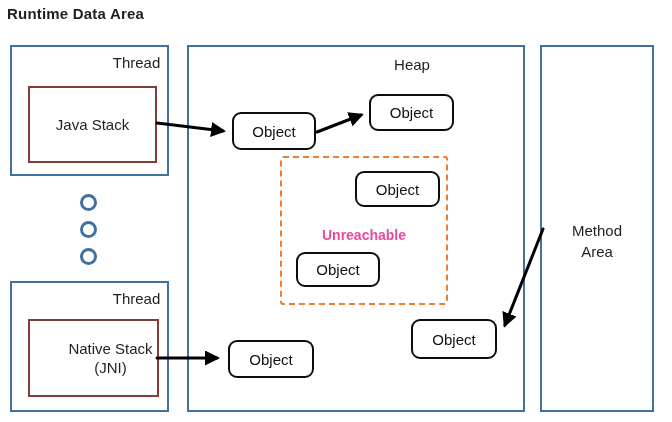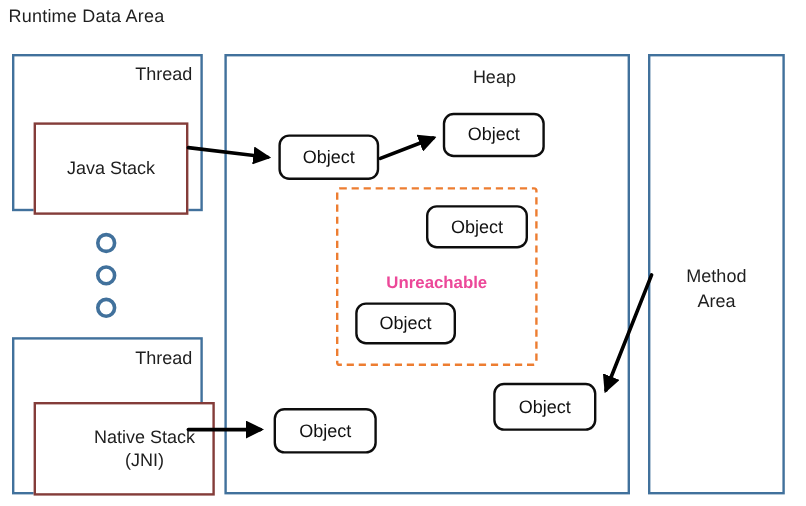--- a/index.html
+++ b/index.html
@@ -1,33 +1,33 @@
 <!DOCTYPE html>
 <html><head>
 <meta charset="utf-8">
 <style>
   html,body{margin:0;padding:0;background:#ffffff;}
   #canvas{
     position:relative;width:672px;height:422px;background:#ffffff;
     font-family:"Liberation Sans", sans-serif;color:#1a1a1a;overflow:hidden;
   }
   .title{
-    position:absolute;left:7px;top:5px;font-size:15px;font-weight:normal;color:#1f1f1f;
+    position:absolute;left:7px;top:5px;font-size:15px;font-weight:bold;color:#1f1f1f;
     letter-spacing:0.2px;
   }
   .frame{
     position:absolute;border:2px solid #41719C;background:#ffffff;box-sizing:border-box;
   }
   .frame-label{
     position:absolute;text-align:center;font-size:15px;color:#1f1f1f;margin-left:47px;
   }
   .stack{
     position:absolute;border:2px solid #843C39;background:#ffffff;box-sizing:border-box;
     display:flex;align-items:center;justify-content:center;text-align:center;
-    font-size:15px;color:#1f1f1f;line-height:1.3;margin-top:16px;
+    font-size:15px;color:#1f1f1f;line-height:1.3;
   }
   .stack .inner{width:96px;}
   .obj{
     position:absolute;border:2.5px solid #0d0d0d;border-radius:9px;background:#ffffff;
     box-sizing:border-box;display:flex;align-items:center;justify-content:center;
     font-size:15px;color:#111111;
   }
   .unreachable-region{
     position:absolute;left:280px;top:156px;width:168px;height:149px;
     border:2.5px dashed #ED7D31;border-radius:3px;box-sizing:border-box;background:transparent;
@@ -60,21 +60,21 @@
   <div class="stack" style="left:28px;top:86px;width:129px;height:77px;">
     <div class="inner">Java Stack</div>
   </div>
 
   <div class="circ" style="top:194px;"></div>
   <div class="circ" style="top:221px;"></div>
   <div class="circ" style="top:248px;"></div>
 
   <div class="frame" style="left:10px;top:281px;width:159px;height:131px;"></div>
   <div class="frame-label" style="left:10px;top:290px;width:159px;">Thread</div>
-  <div class="stack" style="left:28px;top:319px;width:151px;height:78px;padding-left:34px;">
+  <div class="stack" style="left:28px;top:319px;width:131px;height:78px;padding-left:34px;">
     <div class="inner">Native Stack (JNI)</div>
   </div>
 
   <div class="frame" style="left:187px;top:45px;width:338px;height:367px;"></div>
   <div class="frame-label" style="left:187px;top:56px;width:356px;">Heap</div>
 
   <div class="unreachable-region"></div>
   <div class="unreachable-label">Unreachable</div>
 
   <div class="obj" style="left:232px;top:112px;width:84px;height:38px;">

